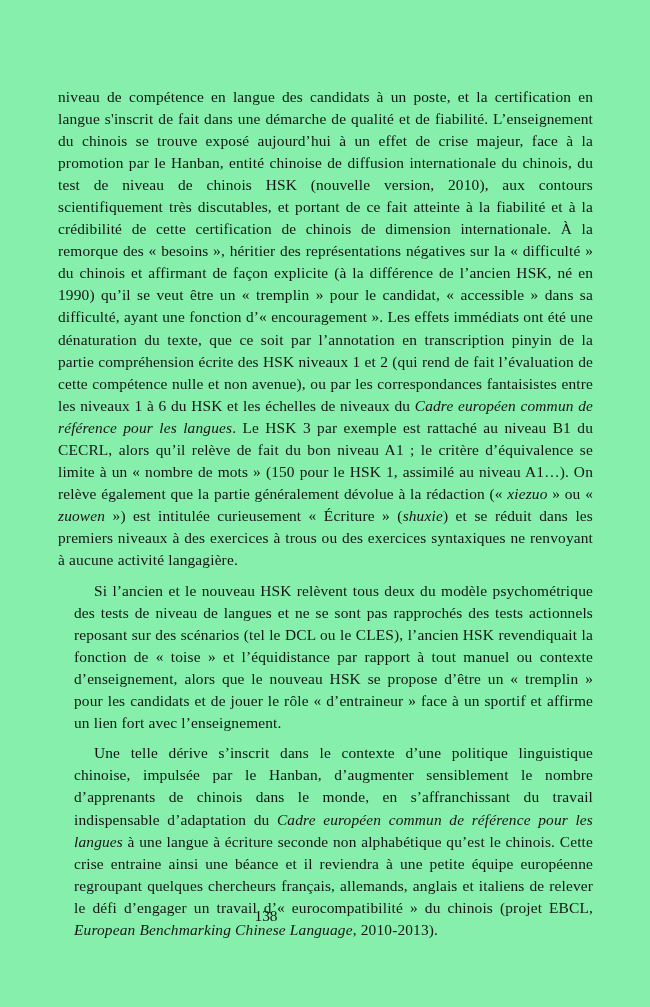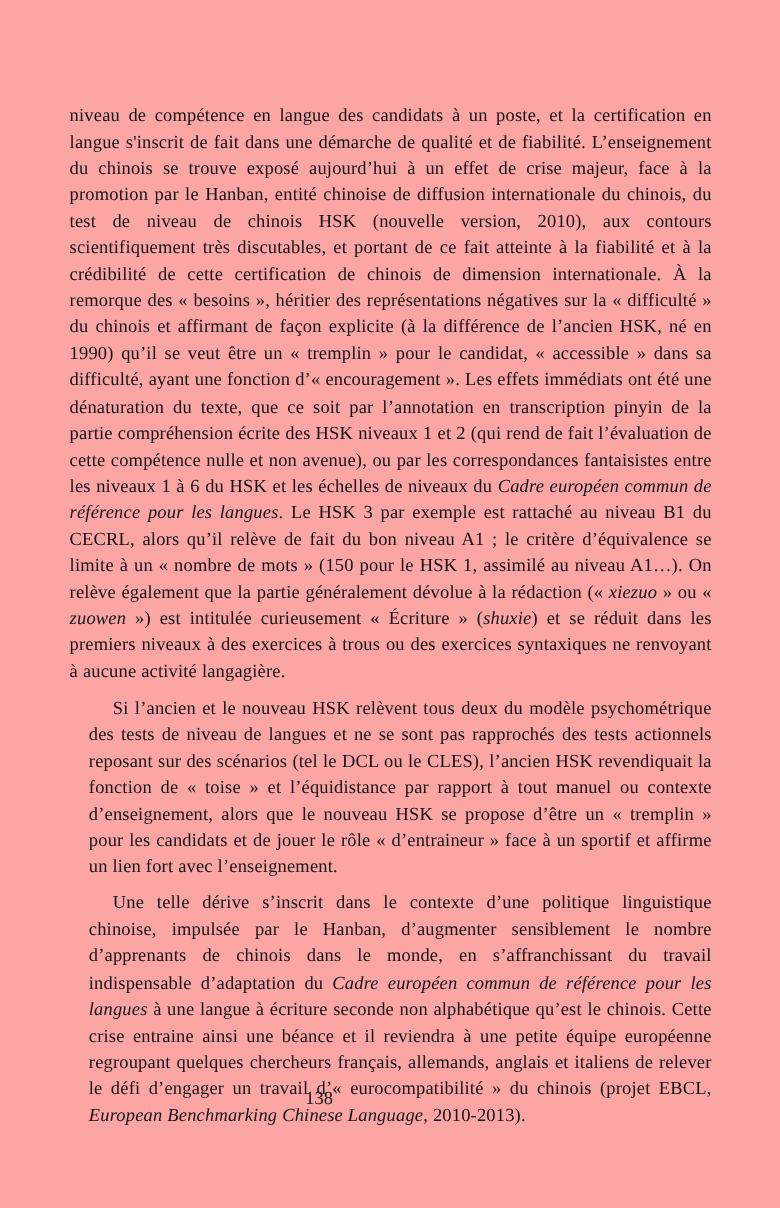--- a/index.html
+++ b/index.html
@@ -15,21 +15,21 @@
     font-family: "Liberation Serif", "DejaVu Serif", serif;
     color: #141414;
   }
 
   .page {
     position: absolute;
     left: 0;
     top: 0;
     width: 650px;
     height: 1007px;
-    background: #fca5a5;
+    background: #86efac;
   }
 
   .text-block {
     position: absolute;
     left: 58px;
     top: 86px;
     width: 535px;
   }
 
   .para {

